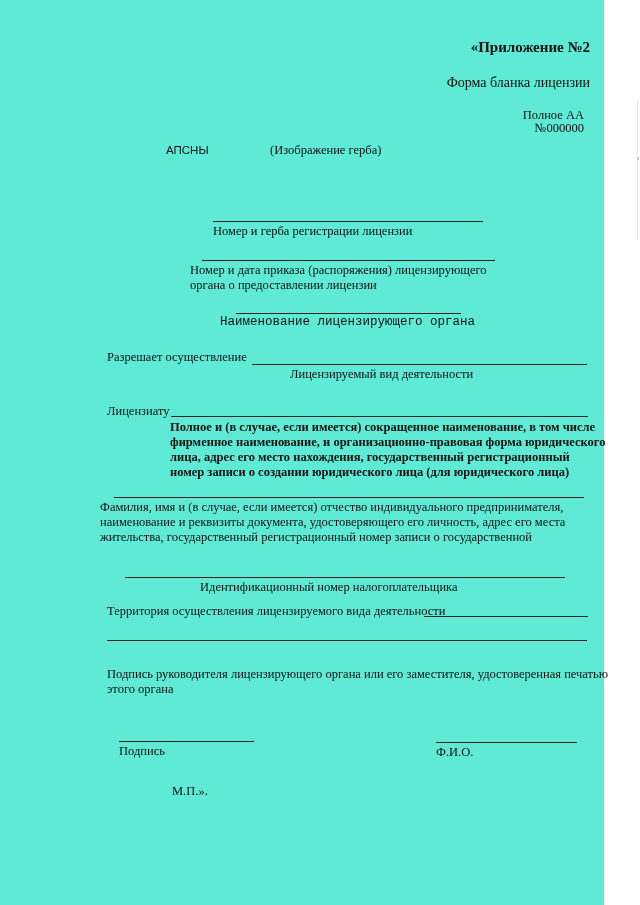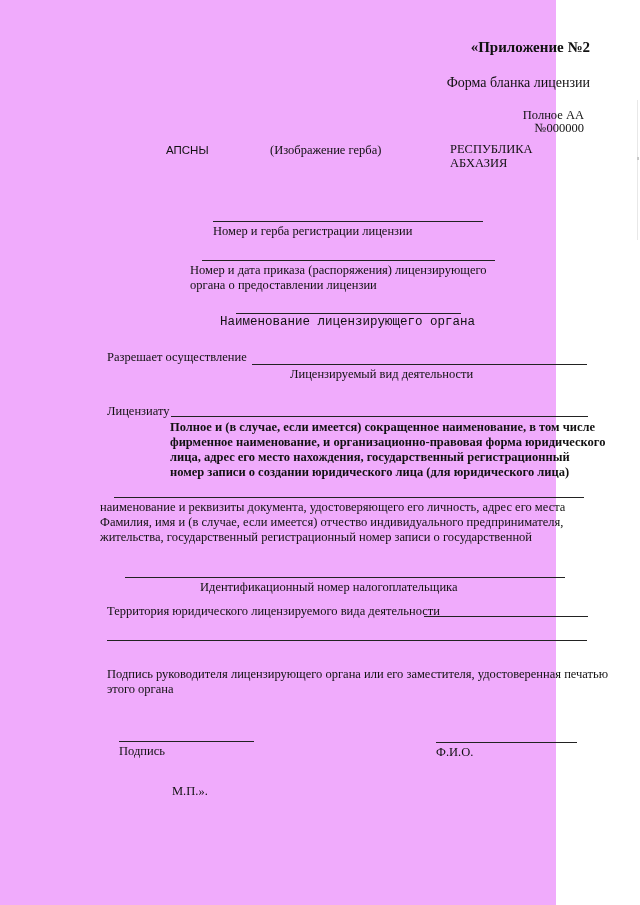--- a/index.html
+++ b/index.html
@@ -1,42 +1,38 @@
 <!DOCTYPE html>
 <html><head>
   <meta charset="utf-8">
   <style>
     html, body { margin: 0; padding: 0; background: #ffffff; }
     body { width: 640px; height: 905px; position: relative; overflow: hidden;
       font-family: "Liberation Serif", "DejaVu Serif", serif; color: #111; }
-    .page { position: absolute; left: 0; top: 0; width: 556px; height: 905px; background: #f0abfc; }
+    .page { position: absolute; left: 0; top: 0; width: 604px; height: 905px; background: #5eead4; }
     .abs { position: absolute; }
     .t { font-size: 12.5px; line-height: 15px; white-space: nowrap; }
     .c { text-align: left; }
     .r { text-align: right; }
     .line { position: absolute; height: 0; border-top: 1px solid #222; }
     .bold { font-weight: bold; }
     .sans { font-family: "Liberation Sans", "DejaVu Sans", sans-serif; }
   </style>
 </head>
 <body>
 
 <div class="page">
 
   <div class="abs t bold r" style="left:380px; top:38px; width:210px; font-size:15px; line-height:18px;">«Приложение №2</div>
   <div class="abs t r" style="left:380px; top:74px; width:210px; font-size:14px; line-height:17px;">Форма бланка лицензии</div>
   <div class="abs t r" style="left:480px; top:108px; width:104px;">Полное АА</div>
   <div class="abs t r" style="left:480px; top:121px; width:104px;">№000000</div>
 
   <div class="abs t sans" style="left:166px; top:143px; font-size:11.5px;">АПСНЫ</div>
   <div class="abs t c" style="left:270px; top:143px; width:150px;">(Изображение герба)</div>
-  <div class="abs t c" style="left:450px; top:142px; width:110px; line-height:14px;">
-    <div>РЕСПУБЛИКА</div>
-    <div>АБХАЗИЯ</div>
-  </div>
 
 
   <div class="line" style="left:213px; top:221px; width:270px;"></div>
   <div class="abs t c" style="left:213px; top:224px; width:270px;">Номер и герба регистрации лицензии</div>
 
   <div class="line" style="left:202px; top:260px; width:293px;"></div>
   <div class="abs t c" style="left:190px; top:263px; width:320px;">
     <div>Номер и дата приказа (распоряжения) лицензирующего</div>
     <div>органа о предоставлении лицензии</div>
   </div>
@@ -52,29 +48,29 @@
   <div class="line" style="left:171px; top:416px; width:417px;"></div>
   <div class="abs t c" style="left:170px; top:420px; width:420px;font-weight:bold;">
     <div>Полное и (в случае, если имеется) сокращенное наименование, в том числе</div>
     <div>фирменное наименование, и организационно-правовая форма юридического</div>
     <div>лица, адрес его место нахождения, государственный регистрационный</div>
     <div>номер записи о создании юридического лица (для юридического лица)</div>
   </div>
 
   <div class="line" style="left:114px; top:497px; width:470px;"></div>
   <div class="abs t c" style="left:100px; top:500px; width:500px;">
+    <div>Фамилия, имя и (в случае, если имеется) отчество индивидуального предпринимателя,</div>
     <div>наименование и реквизиты документа, удостоверяющего его личность, адрес его места</div>
-    <div>Фамилия, имя и (в случае, если имеется) отчество индивидуального предпринимателя,</div>
     <div>жительства, государственный регистрационный номер записи о государственной</div>
   </div>
 
   <div class="line" style="left:125px; top:577px; width:440px;"></div>
   <div class="abs t c" style="left:200px; top:580px; width:300px;">Идентификационный номер налогоплательщика</div>
 
-  <div class="abs t" style="left:107px; top:604px;">Территория юридического лицензируемого вида деятельности</div>
+  <div class="abs t" style="left:107px; top:604px;">Территория осуществления лицензируемого вида деятельности</div>
   <div class="line" style="left:424px; top:616px; width:164px;"></div>
   <div class="line" style="left:107px; top:640px; width:480px;"></div>
 
   <div class="abs t" style="left:107px; top:667px;">
     <div>Подпись руководителя лицензирующего органа или его заместителя, удостоверенная печатью</div>
     <div>этого органа</div>
   </div>
 
   <div class="line" style="left:119px; top:741px; width:135px;"></div>
   <div class="abs t c" style="left:119px; top:744px; width:135px;">Подпись</div>

